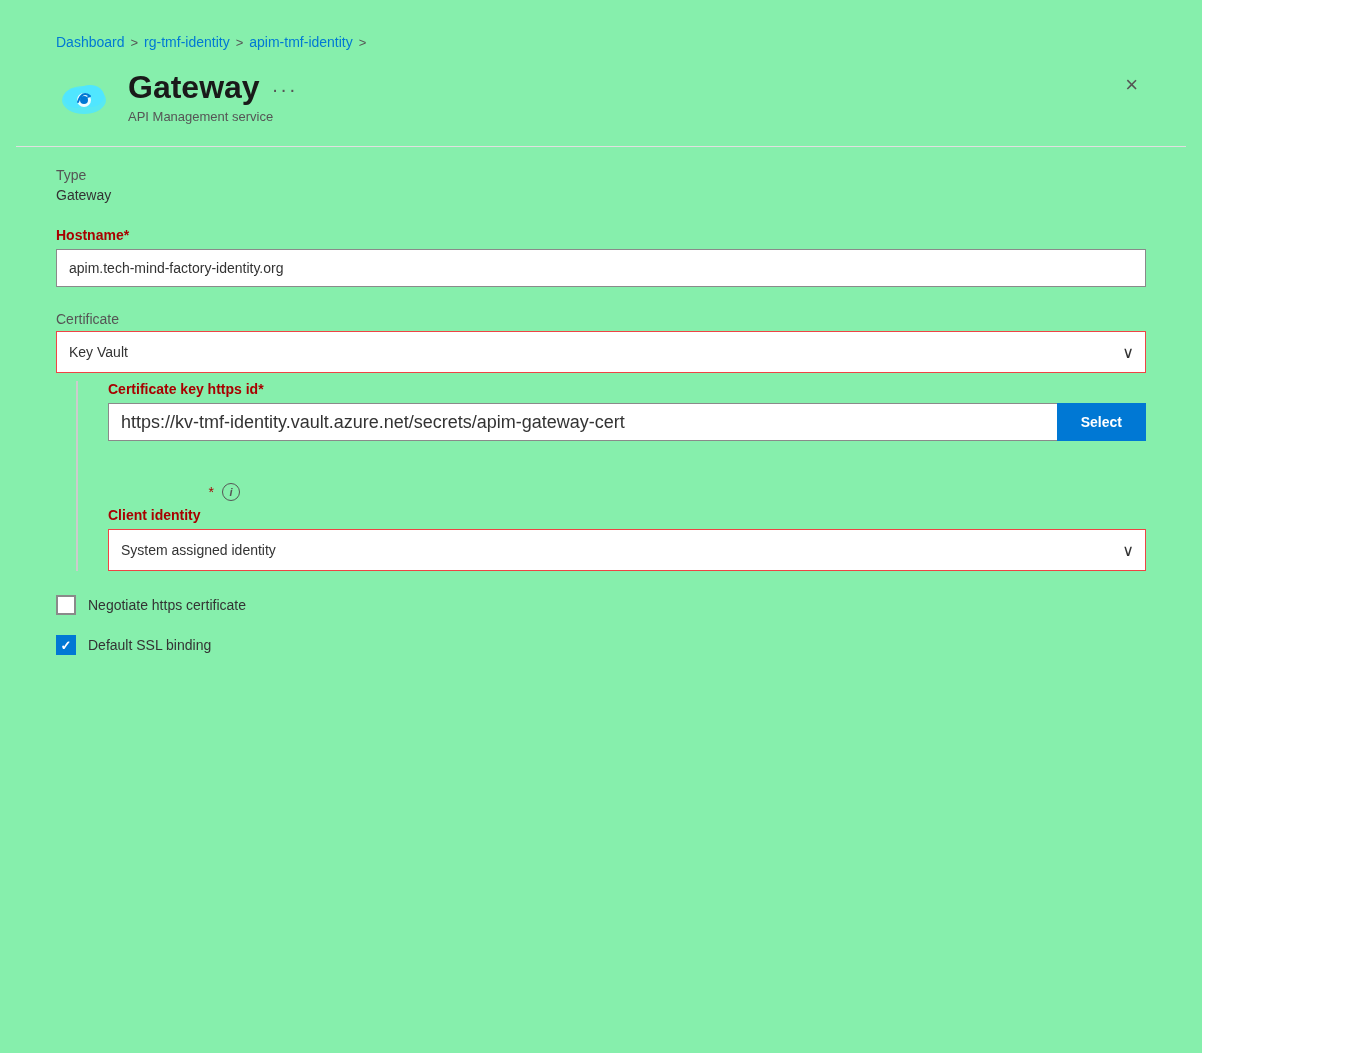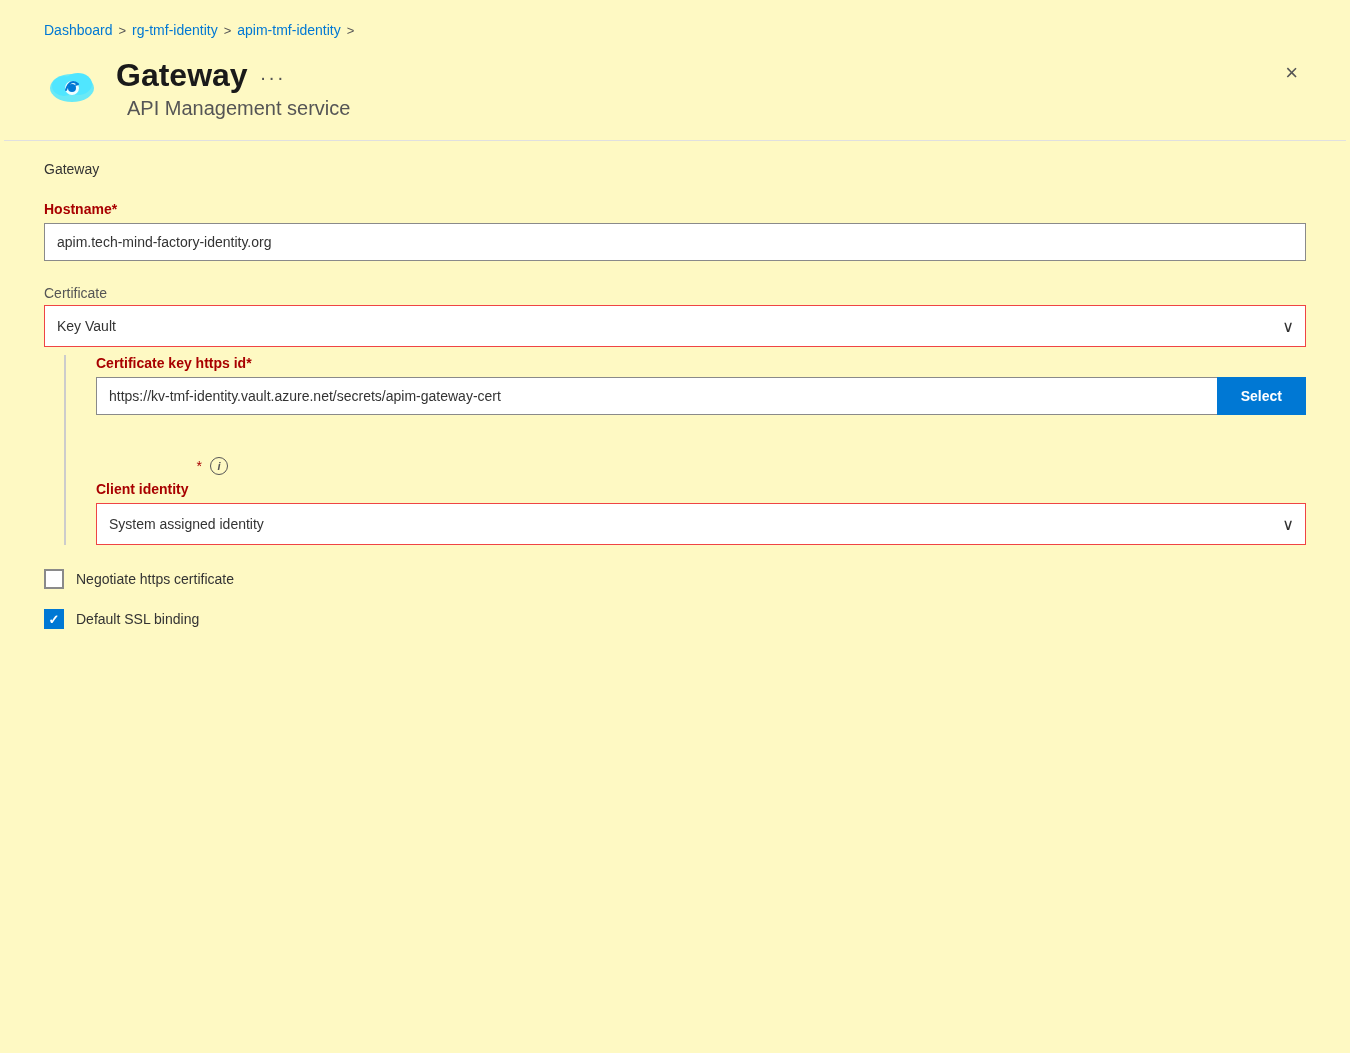--- a/index.html
+++ b/index.html
@@ -8,24 +8,24 @@
       padding: 0;
     }
     body {
       font-family: 'Segoe UI', Arial, sans-serif;
       background: #fff;
       color: #333;
       width: 1350px;
       min-height: 1053px;
     }
     .page-wrapper {
-      width: 1350px;
+      width: 1202px;
       min-height: 1053px;
-      background: #fef9c3;
-      padding: 4px;
+      background: #86efac;
+      padding: 16px;
       position: relative;
     }
     .breadcrumb {
       display: flex;
       align-items: center;
       gap: 6px;
       padding: 18px 40px 10px 40px;
       font-size: 14px;
     }
     .breadcrumb a {
@@ -66,24 +66,23 @@
       line-height: 1.1;
     }
     .header-more {
       font-size: 20px;
       color: #555;
       cursor: pointer;
       letter-spacing: 2px;
       margin-top: 4px;
     }
     .header-subtitle {
-      font-size: 20px;
+      font-size: 13px;
       color: #555;
       margin-top: 4px;
-      margin-left: 11px;
     }
     .close-button {
       position: absolute;
       right: 40px;
       top: 10px;
       background: none;
       border: none;
       font-size: 22px;
       color: #555;
       cursor: pointer;
@@ -168,21 +167,21 @@
     .certificate-id-row {
       display: flex;
       gap: 0;
       align-items: stretch;
     }
     .certificate-id-input {
       flex: 1;
       border: 1px solid #8a8a8a;
       border-right: none;
       padding: 8px 12px;
-      font-size: 14px;
+      font-size: 18px;
       color: #333;
       outline: none;
       background: #fff;
       height: 38px;
     }
     .select-button {
       background: #0078d4;
       color: #fff;
       border: none;
       padding: 8px 24px;
@@ -295,20 +294,21 @@
     </div>
 
     <button class="close-button">×</button>
   </div>
 
   <hr class="divider">
 
   <div class="form-section">
 
     <div class="field-group">
+      <div class="field-label">Type</div>
       <div class="field-value">Gateway</div>
     </div>
 
     <div class="field-group">
       <div class="field-label-required">
         <span>Hostname</span>
         <span class="required-star">*</span>
       </div>
       <input type="text" class="text-input" value="apim.tech-mind-factory-identity.org" style="">
     </div>

